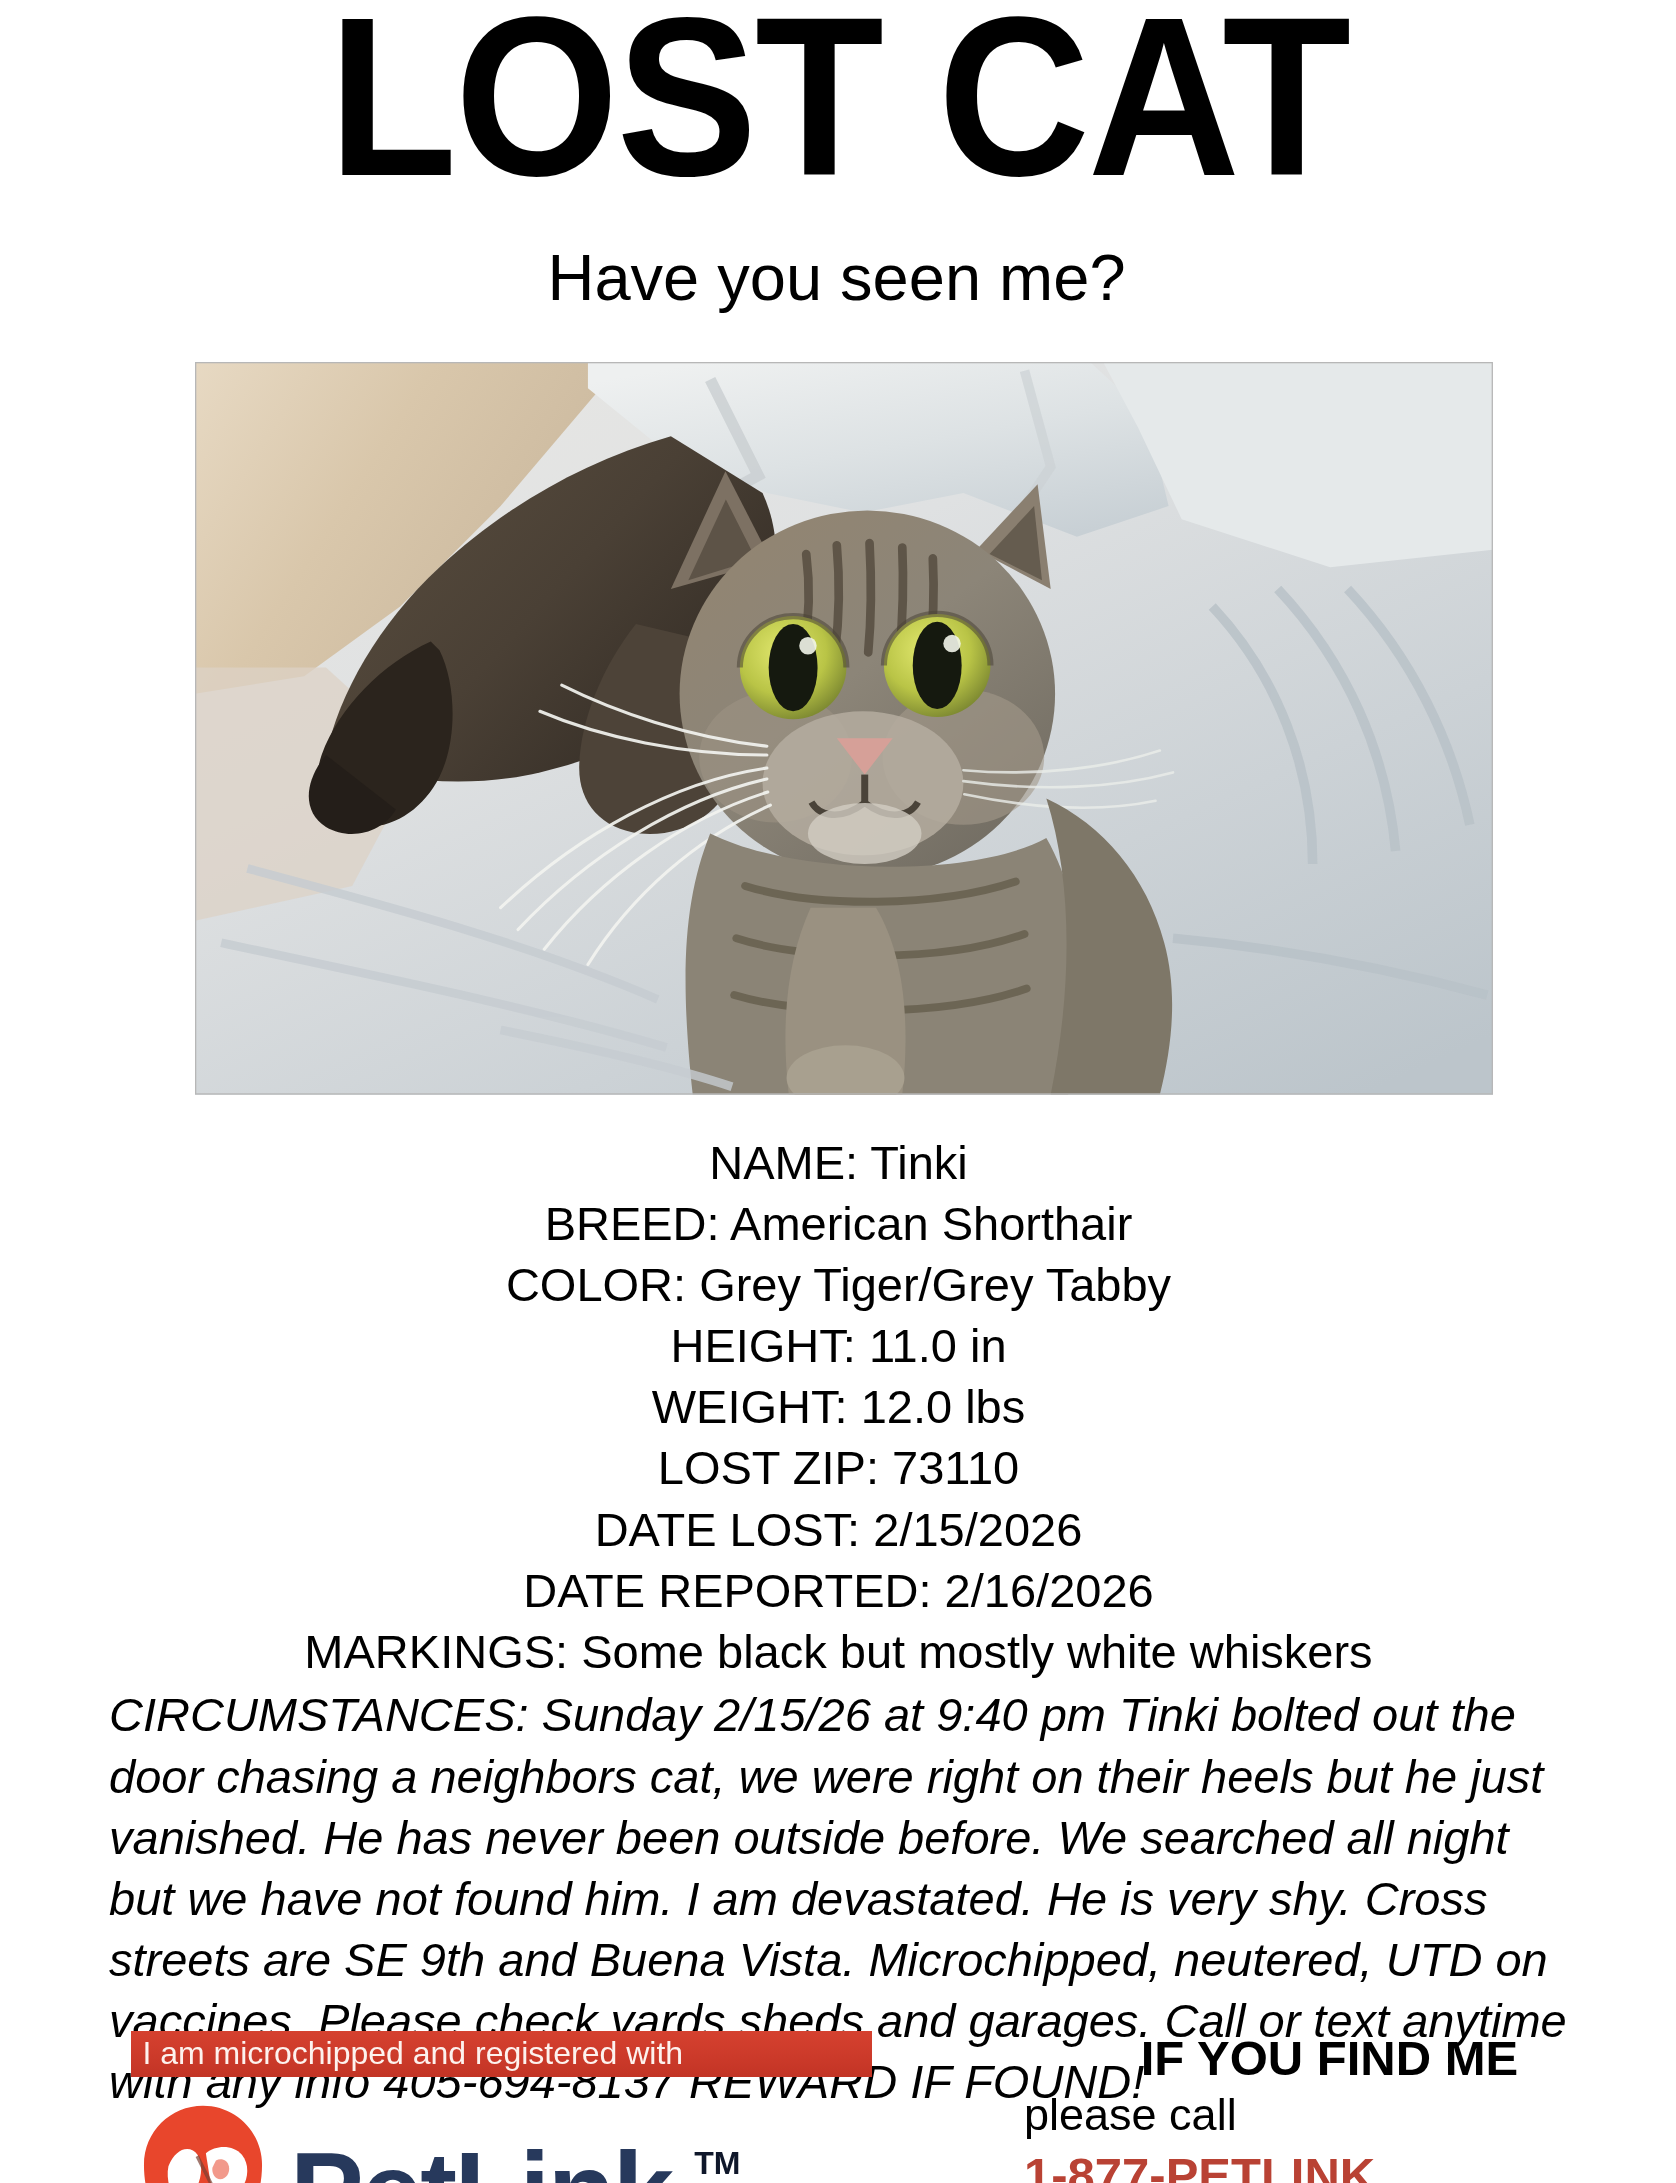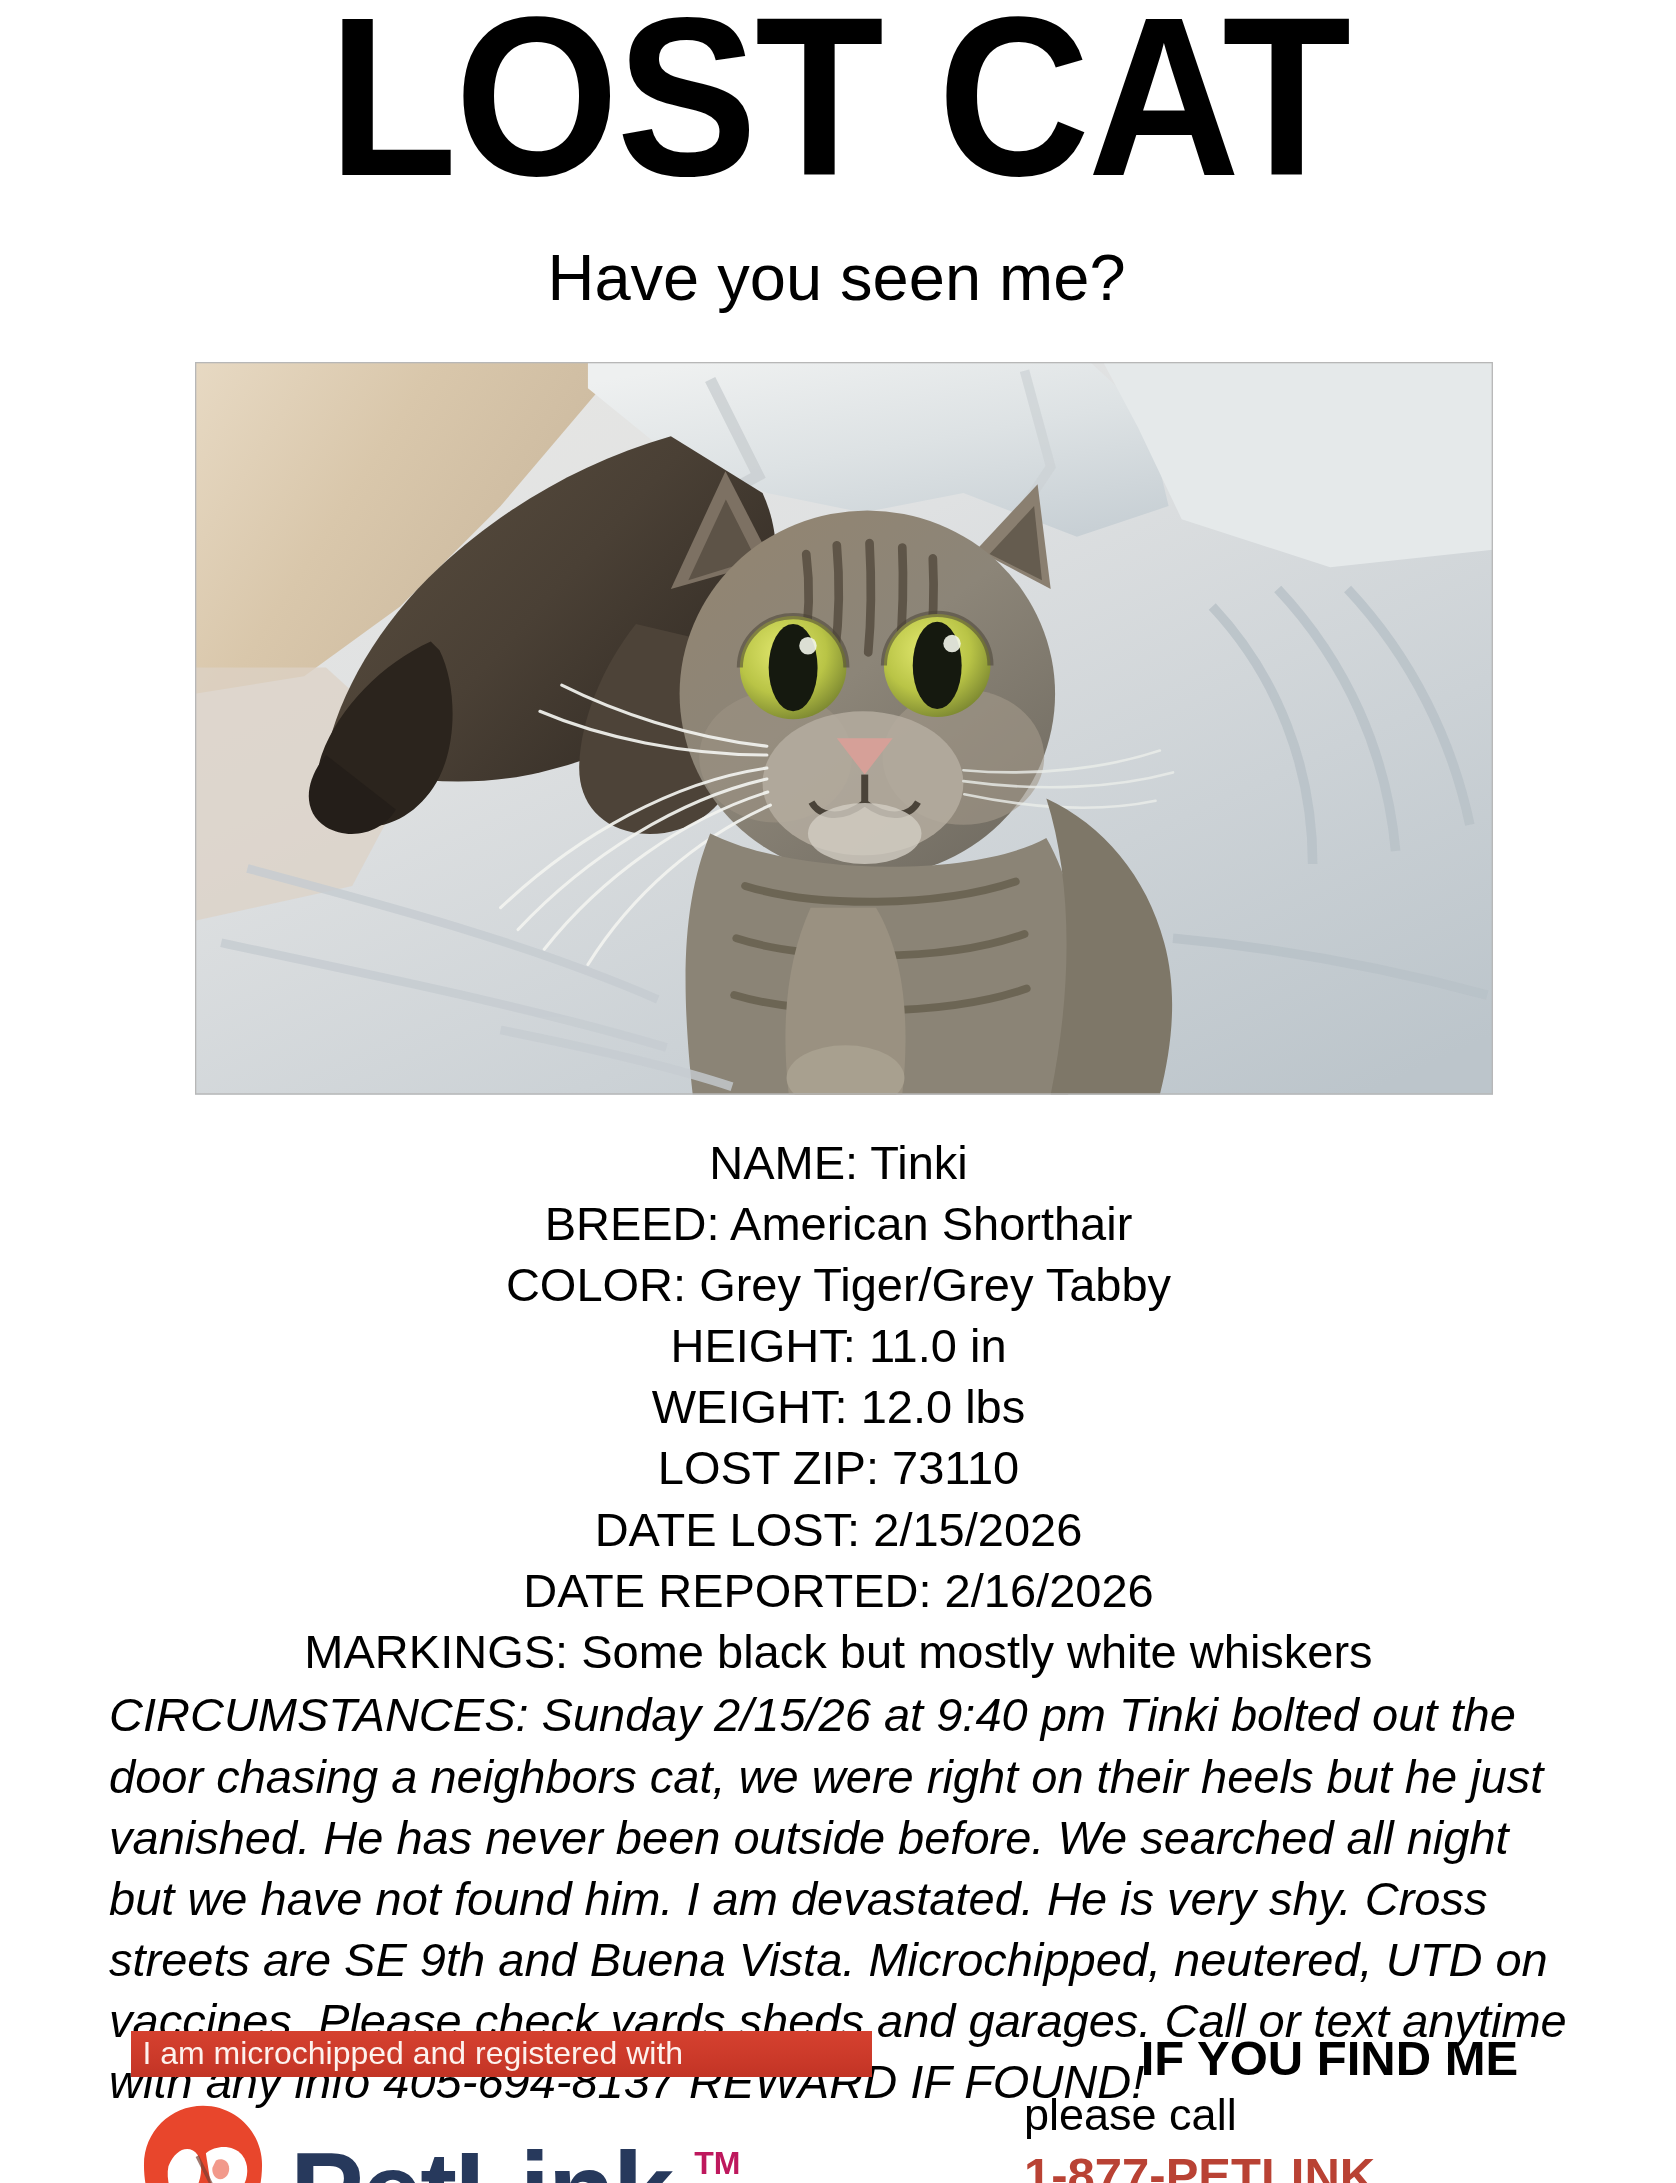--- a/index.html
+++ b/index.html
@@ -85,21 +85,21 @@
     font-size:114px;
     font-weight:700;
     color:#27395c;
     line-height:0.92;
     letter-spacing:-2.6px;
     transform:scaleX(0.97);
     transform-origin:left bottom;
     white-space:nowrap;
   }
   .logo-tm{
-    font-size:32px;font-weight:700;color:#be185d;
+    font-size:32px;font-weight:700;color:#0f172a;
     line-height:1;margin-bottom:65px;margin-left:-4.4px;
   }
 
   .contact-block{
     position:absolute;left:1024px;top:8.7px;width:611px;
   }
   .contact-heading{
     font-size:49px;font-weight:700;line-height:1.12;white-space:nowrap;text-align:center;
   }
   .contact-line{

